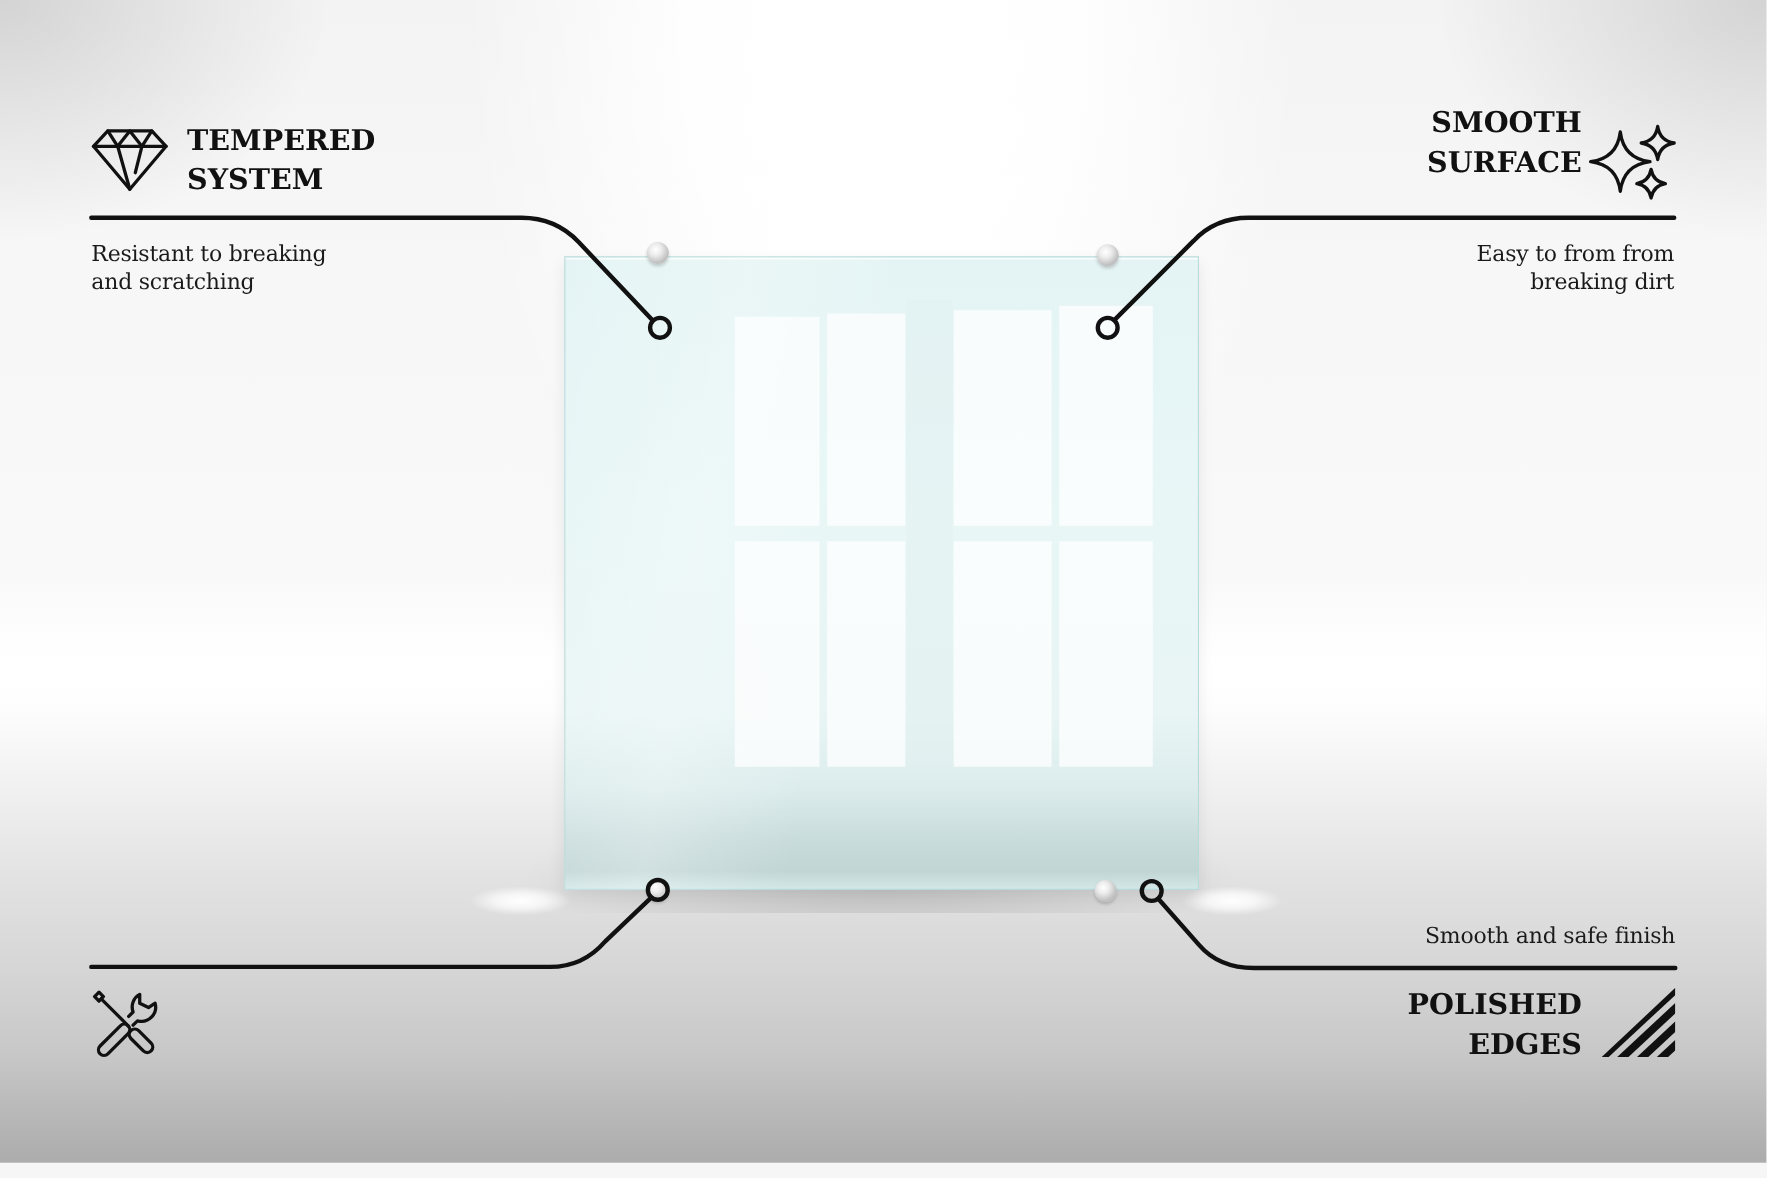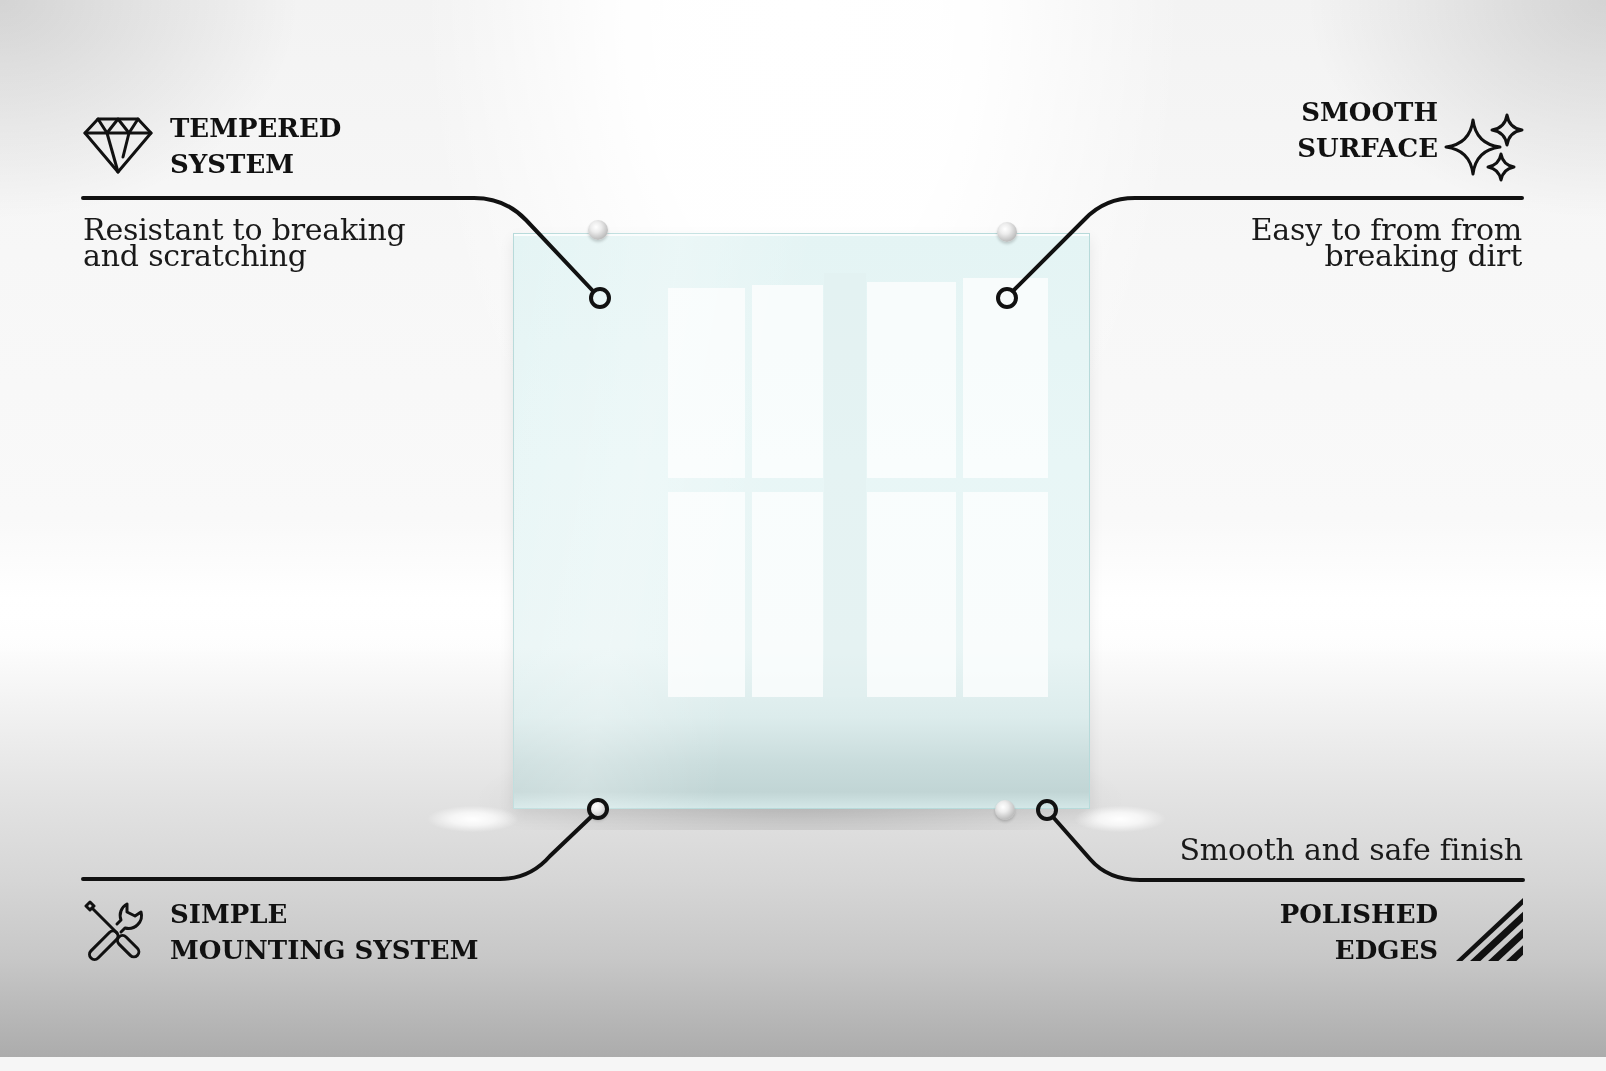--- a/index.html
+++ b/index.html
@@ -40,21 +40,21 @@
     box-shadow:0 2px 3px rgba(0,0,0,0.18);
   }
   .connectors { position:absolute; left:0; top:0; width:1606px; height:1071px; }
   .title {
     position:absolute; font-family:"DejaVu Serif", serif; font-weight:bold;
     font-size:26px; line-height:36px; color:#111111; white-space:nowrap;
   }
   .title div, .desc div { display:block; }
   .desc {
     position:absolute; font-family:"DejaVu Serif", serif; font-weight:normal;
-    font-size:30px; line-height:26px; color:#1a1a1a; white-space:nowrap; letter-spacing:-0.2px;
+    font-size:20px; line-height:26px; color:#1a1a1a; white-space:nowrap; letter-spacing:-0.2px;
   }
   .right { text-align:right; }
   .icon { position:absolute; }
 </style>
 </head>
 <body>
 
 <div class="scene">
   <div class="floor-band"></div>
   <div class="glass-shadow"></div>
@@ -133,24 +133,20 @@
     <g fill="none" stroke="#111111" stroke-width="3" stroke-linejoin="round" stroke-linecap="round">
 
       <path d="M3 6 L7 2 L11 6 L7 10 Z"></path>
       <line x1="9" y1="8" x2="34" y2="33"></line>
       <rect x="-5" y="0" width="10" height="26" rx="5" transform="translate(36,37) rotate(-45)"></rect>
 
       <rect x="-5" y="0" width="10" height="36" rx="5" transform="translate(8,58) rotate(-135)"></rect>
       <path d="M34 24 L38 20 A13 13 0 0 1 44 4 L44 12 L52 16 L58 12 A13 13 0 0 1 42 28 L38 32"></path>
     </g>
   </svg>
-  <div class="title" style="left:170px; top:896px;">
-    <div>SIMPLE</div>
-    <div>MOUNTING SYSTEM</div>
-  </div>
 
   <div class="desc right" style="right:83px; top:837px;">
     <div>Smooth and safe finish</div>
   </div>
   <div class="title right" style="right:168px; top:896px;margin-left:40px;">
     <div>POLISHED</div>
     <div>EDGES</div>
   </div>
   <svg class="icon" style="left:1456px; top:898px;" width="68" height="64" viewBox="0 0 68 64">
     <defs>

